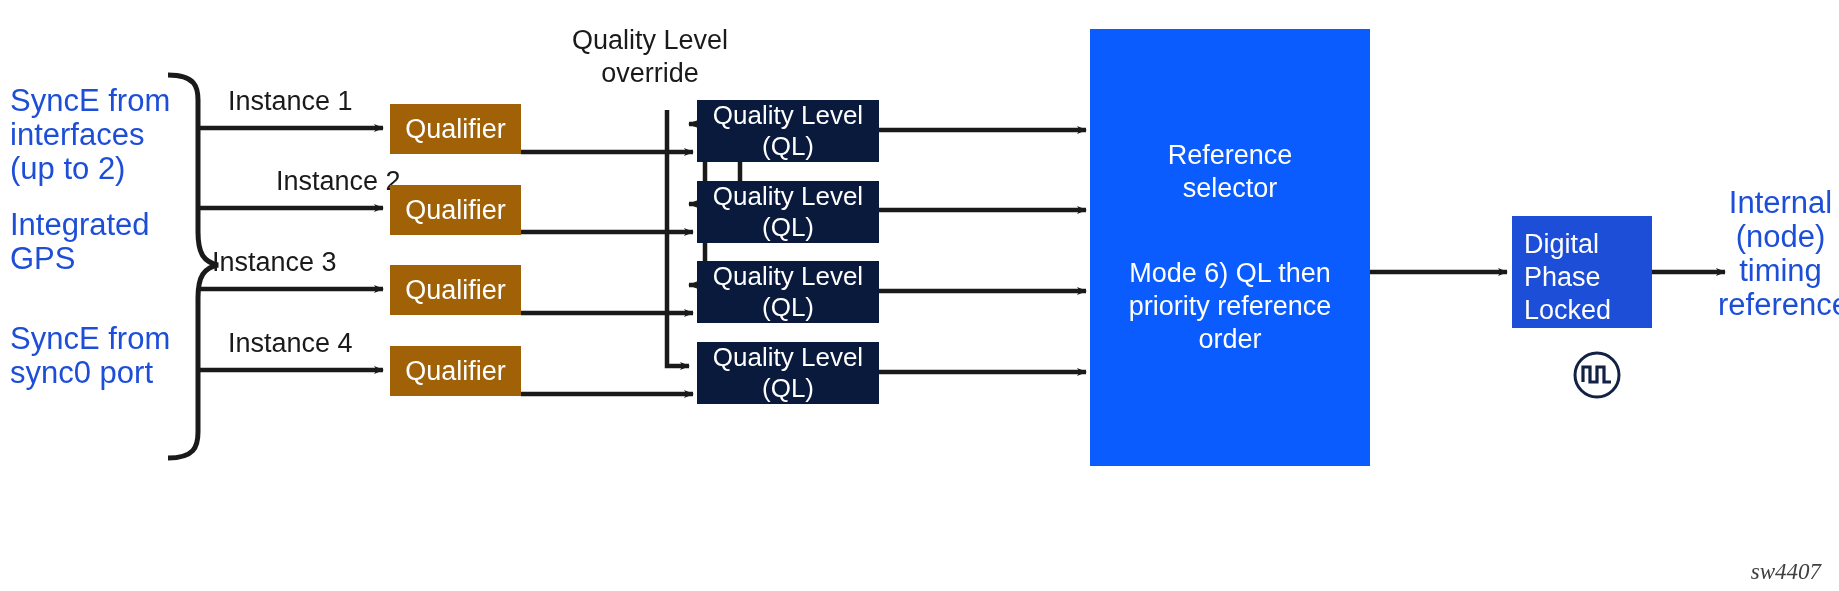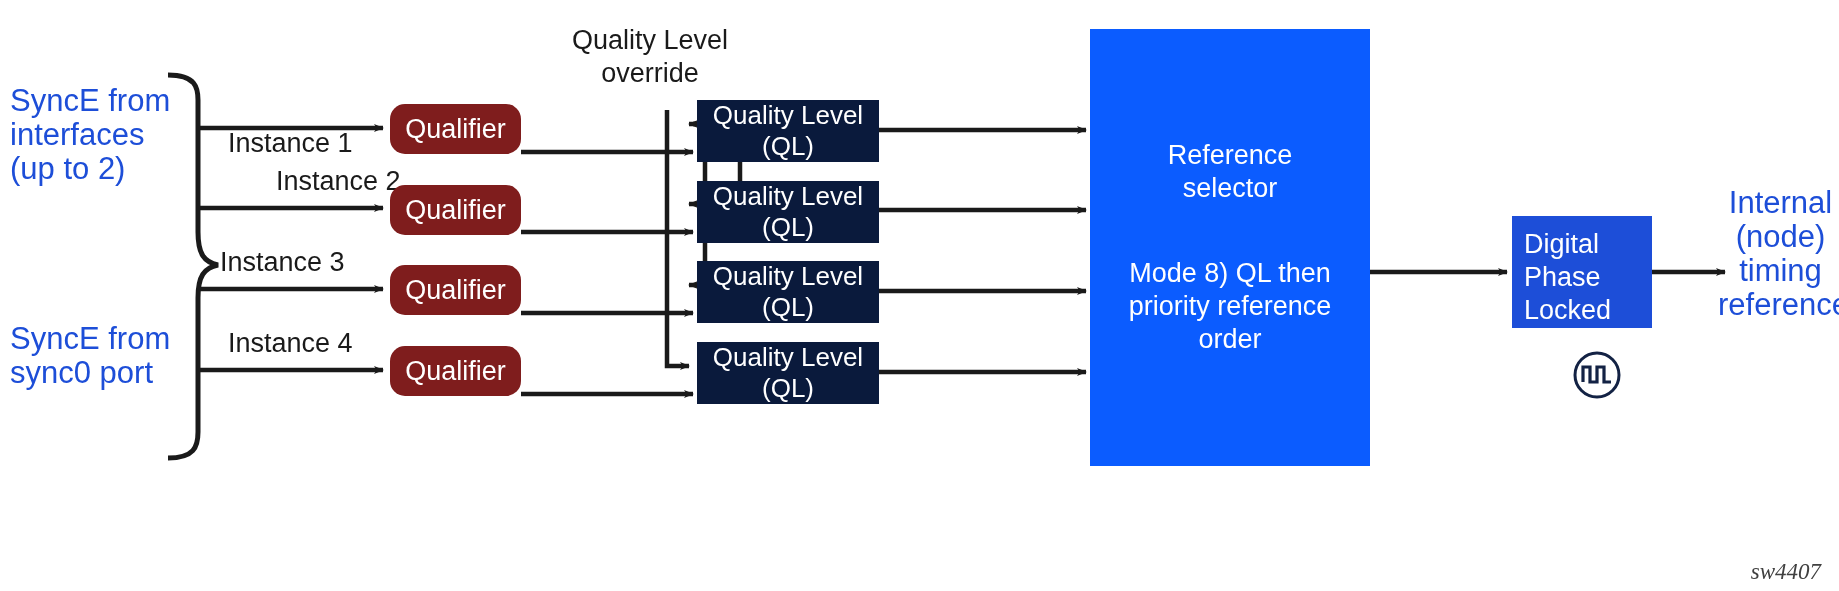--- a/index.html
+++ b/index.html
@@ -39,24 +39,23 @@
     box-sizing: border-box;
     display: flex;
     align-items: center;
     justify-content: center;
     text-align: center;
     color: #ffffff;
     white-space: pre-line;
   }
 
   .qualifier {
-    background: #7f1d1d;
+    background: #a16207;
     font-size: 27px;
     line-height: 32px;
-    border-radius: 15px;
   }
 
   .ql {
     background: #0A1A3C;
     font-size: 26px;
     line-height: 31px;
   }
 
   .refsel {
     background: #0B5CFF;
@@ -156,26 +155,28 @@
 
       <line x1="1370" y1="272" x2="1507" y2="272" marker-end="url(#arrow)"></line>
 
       <line x1="1650" y1="272" x2="1725" y2="272" marker-end="url(#arrow)"></line>
     </g>
   </svg>
 
   <div class="lbl" style="left:10px; top:84px; width:180px;">SyncE from
 interfaces
 (up to 2)</div>
+  <div class="lbl" style="left:10px; top:208px; width:180px;">Integrated
+GPS</div>
   <div class="lbl" style="left:10px; top:322px; width:180px;">SyncE from
 sync0 port</div>
 
-  <div class="instance-lbl" style="left:228px; top:86px;margin-top:42px;">Instance 1</div>
+  <div class="instance-lbl" style="left:228px; top:86px;">Instance 1</div>
   <div class="instance-lbl" style="left:228px; top:166px;margin-left:48px;">Instance 2</div>
-  <div class="instance-lbl" style="left:220px; top:247px;">Instance 3</div>
+  <div class="instance-lbl" style="left:212px; top:247px;">Instance 3</div>
   <div class="instance-lbl" style="left:228px; top:328px;">Instance 4</div>
 
   <div class="box qualifier" style="left:390px; top:104px; width:131px; height:50px;">Qualifier</div>
   <div class="box qualifier" style="left:390px; top:185px; width:131px; height:50px;">Qualifier</div>
   <div class="box qualifier" style="left:390px; top:265px; width:131px; height:50px;">Qualifier</div>
   <div class="box qualifier" style="left:390px; top:346px; width:131px; height:50px;">Qualifier</div>
 
   <div class="ql-title" style="left:525px; top:24px; width:250px;">Quality Level
 override</div>
 
@@ -186,21 +187,21 @@
   <div class="box ql" style="left:697px; top:261px; width:182px; height:62px;">Quality Level
 (QL)</div>
   <div class="box ql" style="left:697px; top:342px; width:182px; height:62px;">Quality Level
 (QL)</div>
 
   <div class="box refsel" style="left:1090px; top:29px; width:280px; height:437px;">
     <span class="seg">Reference
 selector</span>
     <span class="seg-gap"></span>
     <span class="seg-gap"></span>
-    <span class="seg">Mode 8) QL then
+    <span class="seg">Mode 6) QL then
 priority reference
 order</span>
   </div>
 
   <div class="box dpll" style="left:1512px; top:216px; width:140px; height:112px;">Digital Phase
 Locked Loop
 (DPLL)</div>
 
   <svg class="clock-icon" viewBox="0 0 50 50" xmlns="http://www.w3.org/2000/svg">
     <circle cx="25" cy="25" r="22" fill="#ffffff" stroke="#132244" stroke-width="3"></circle>

